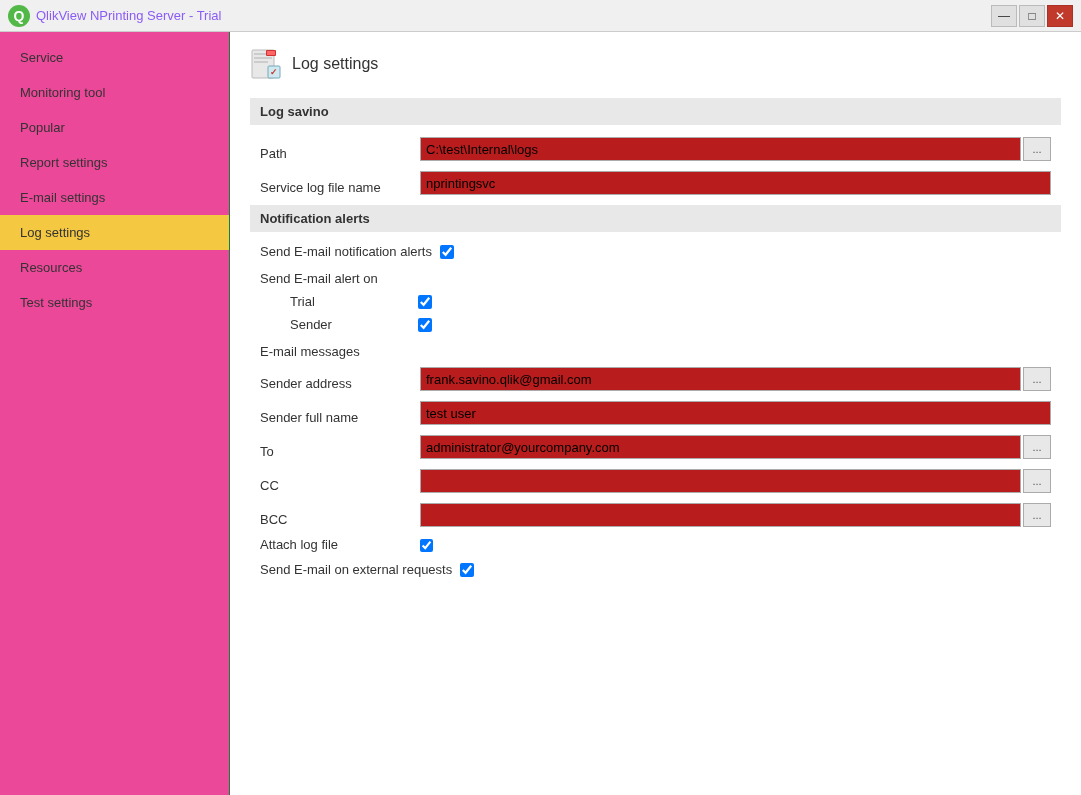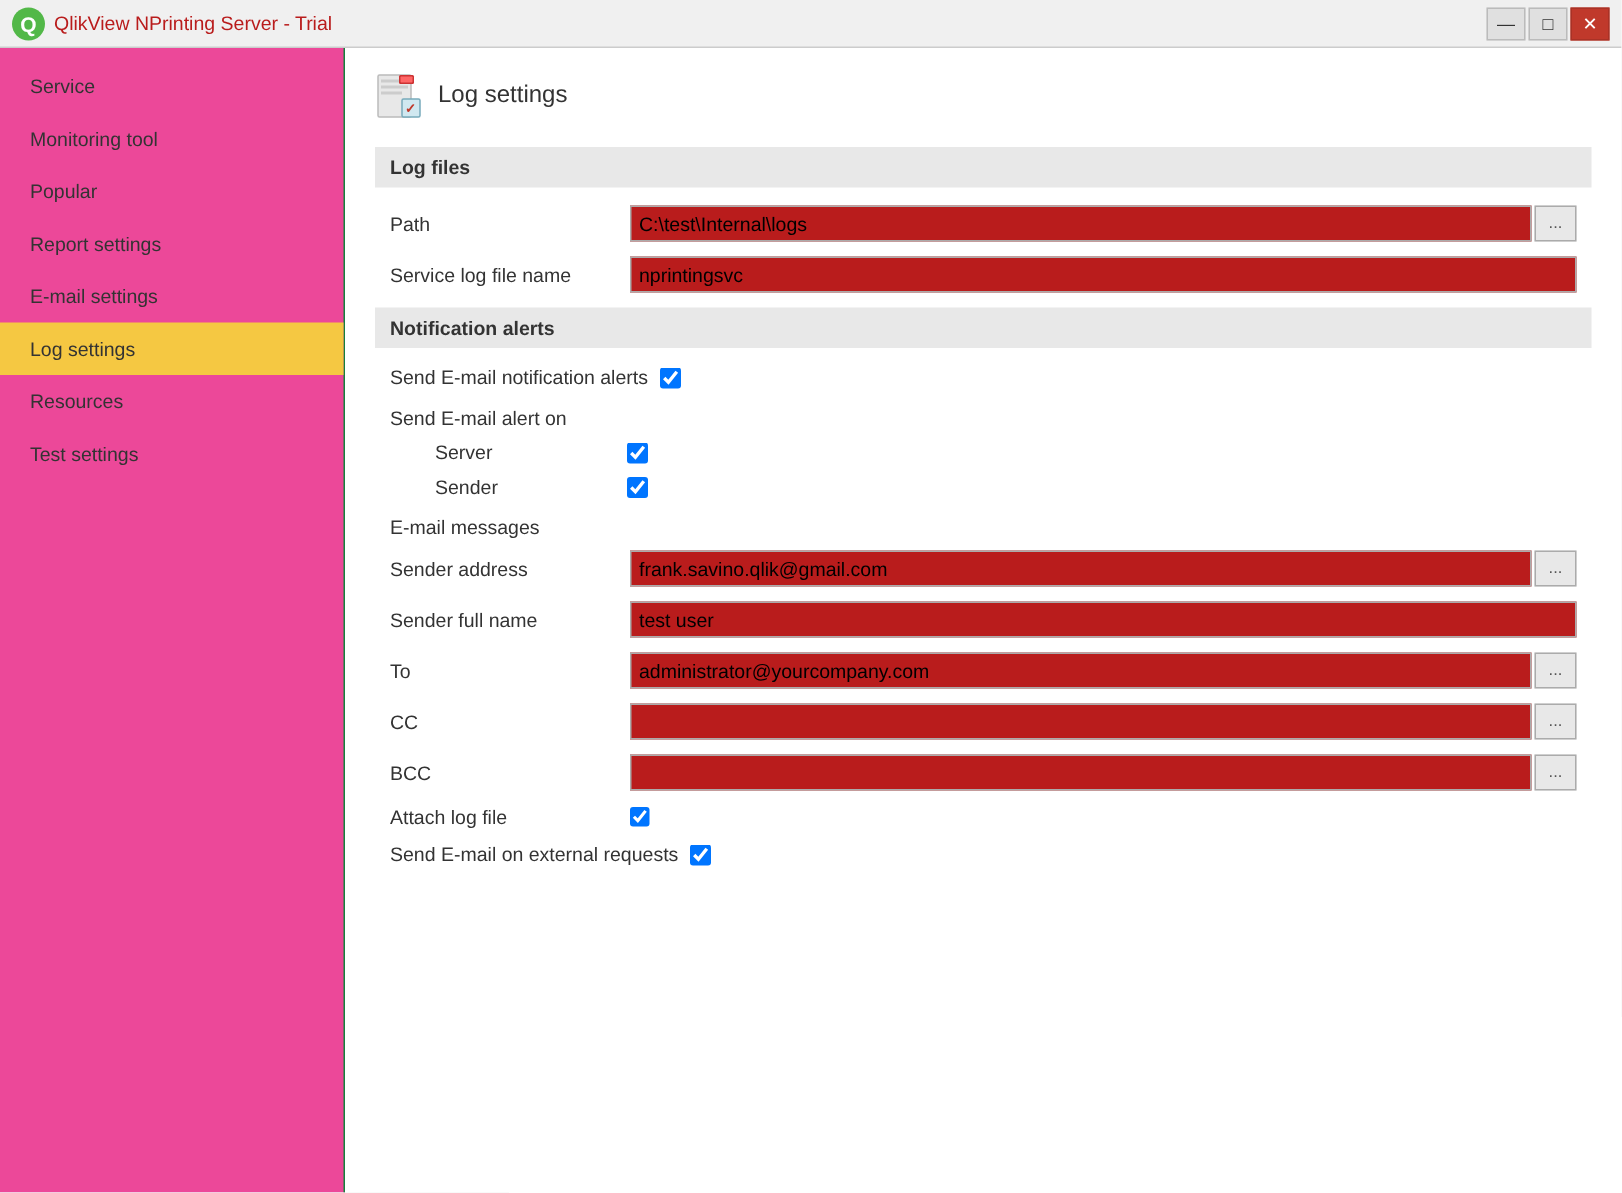--- a/index.html
+++ b/index.html
@@ -22,21 +22,21 @@
       border-bottom: 1px solid #ccc;
       padding: 0 8px;
     }
     .title-bar-left {
       display: flex;
       align-items: center;
       gap: 6px;
     }
     .title-bar-title {
       font-size: 13px;
-      color: #b91c1c;
+      color: #8b5cf6;
     }
     .title-bar-controls {
       display: flex;
       gap: 2px;
     }
     .title-bar-btn {
       width: 26px;
       height: 22px;
       display: flex;
       align-items: center;
@@ -107,21 +107,21 @@
       font-weight: 600;
       font-size: 13px;
       color: #333;
       margin-bottom: 12px;
       margin-top: 4px;
     }
 
     
     .form-row {
       display: flex;
-      align-items: center;
+      align-items: flex-end;
       margin-bottom: 10px;
       padding: 0 10px;
     }
     .form-label {
       width: 160px;
       flex-shrink: 0;
       color: #333;
       font-size: 13px;
       text-align: left;
     }
@@ -277,21 +277,21 @@
         <rect x="4" y="9" width="18" height="2" fill="#ccc"></rect>
         <rect x="4" y="13" width="14" height="2" fill="#ccc"></rect>
         <rect x="18" y="18" width="12" height="12" rx="1" fill="#d0e8f0" stroke="#7ab" stroke-width="1"></rect>
         <text x="20" y="27" font-size="9" fill="#c0392b" font-weight="bold">✓</text>
         <rect x="16" y="2" width="10" height="6" rx="1" fill="#cc3333"></rect>
         <rect x="17" y="3" width="8" height="4" rx="0.5" fill="#ff6666"></rect>
       </svg>
       <span class="page-title">Log settings</span>
     </div>
 
-    <div class="section-header">Log files</div>
+    <div class="section-header">Log savino</div>
 
     <div class="form-row">
       <span class="form-label">Path</span>
       <div class="form-input-wrapper">
         <input class="form-input" type="text" value="C:\test\Internal\logs" style="">
         <div class="browse-btn">...</div>
       </div>
     </div>
 
     <div class="form-row">
@@ -304,21 +304,21 @@
     <div class="section-header">Notification alerts</div>
 
     <div class="checkbox-row">
       <span class="checkbox-label">Send E-mail notification alerts</span>
       <input type="checkbox" checked="" style="">
     </div>
 
     <div class="sub-section-label">Send E-mail alert on</div>
 
     <div class="sub-checkbox-row">
-      <span class="sub-checkbox-label">Server</span>
+      <span class="sub-checkbox-label">Trial</span>
       <input type="checkbox" checked="" style="">
     </div>
 
     <div class="sub-checkbox-row">
       <span class="sub-checkbox-label">Sender</span>
       <input type="checkbox" checked="" style="">
     </div>
 
 
     <div class="email-section-label">E-mail messages</div>

